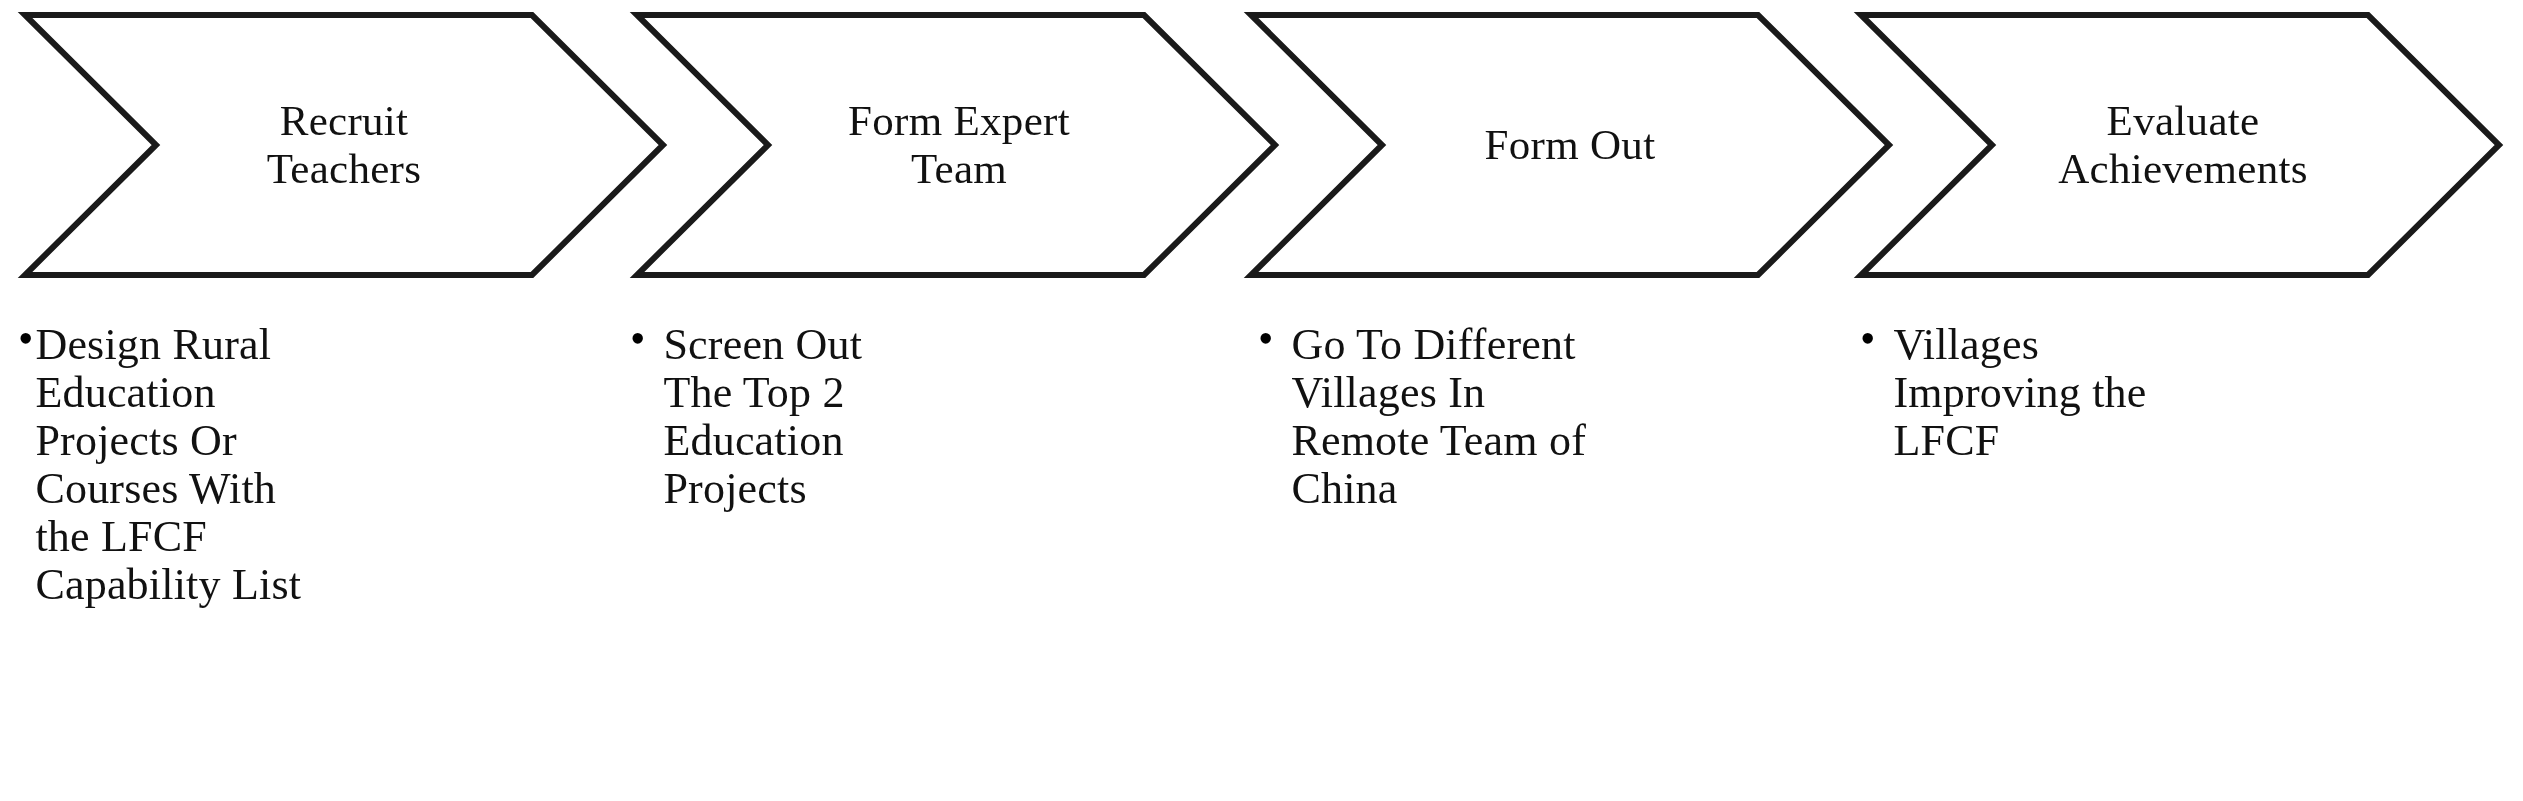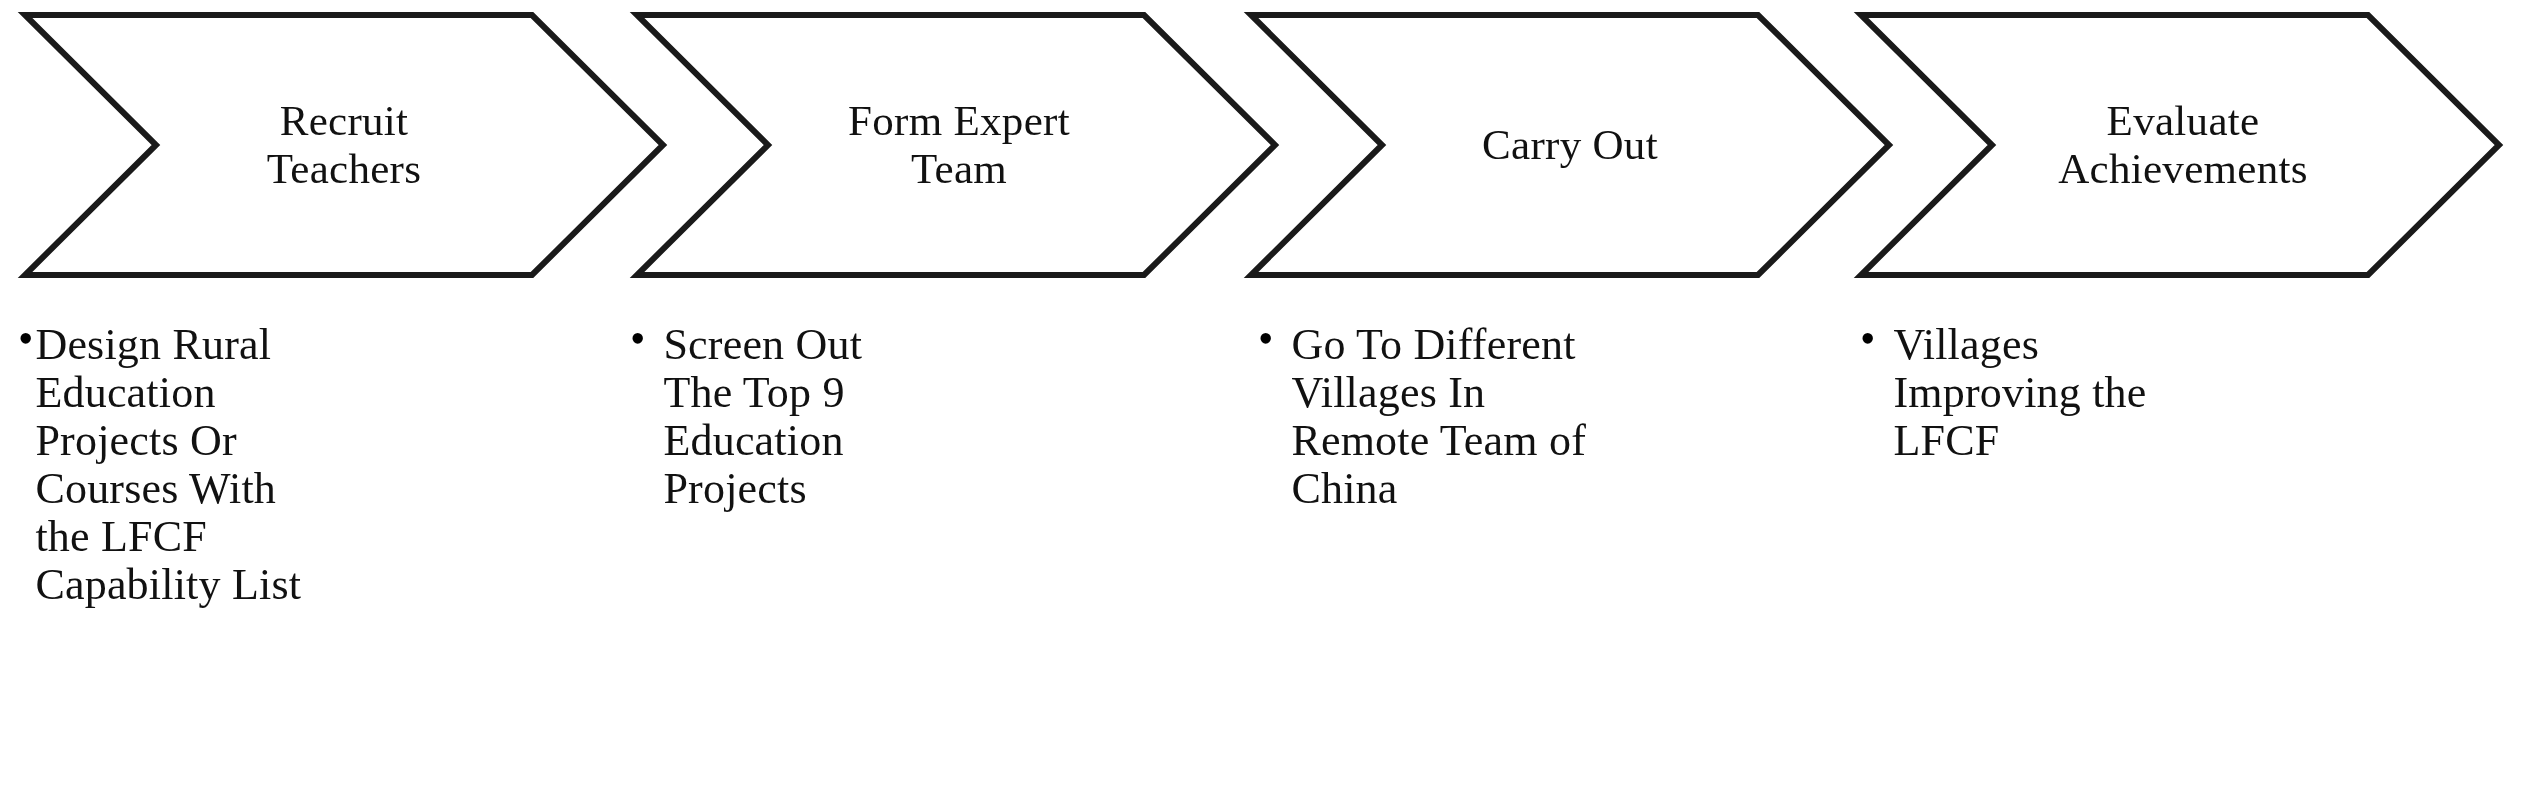--- a/index.html
+++ b/index.html
@@ -113,21 +113,21 @@
         <polygon class="chevron-shape" points="3,15 510,15 641,145 510,275 3,275 134,145"></polygon>
       </svg>
       <div class="chevron-label" style="left:137px; width:376px;">Form Expert
 Team</div>
     </div>
 
     <div class="chevron" style="left:1248px;">
       <svg viewBox="0 0 640 300">
         <polygon class="chevron-shape" points="3,15 510,15 641,145 510,275 3,275 134,145"></polygon>
       </svg>
-      <div class="chevron-label" style="left:134px; width:376px;">Carry Out</div>
+      <div class="chevron-label" style="left:134px; width:376px;">Form Out</div>
     </div>
 
     <div class="chevron" style="left:1858px;">
       <svg viewBox="0 0 640 300">
         <polygon class="chevron-shape" points="3,15 510,15 641,145 510,275 3,275 134,145"></polygon>
       </svg>
       <div class="chevron-label" style="left:132px; width:386px;">Evaluate
 Achievements</div>
     </div>
 
@@ -136,21 +136,21 @@
   <div class="bullet-col" style="left:18px; width:300px;">
     <div class="bullet-row">
       <span class="bullet-dot" style="margin-right:2px;">•</span>
       <span class="bullet-text">Design Rural Education Projects Or Courses With the LFCF Capability List</span>
     </div>
   </div>
 
   <div class="bullet-col" style="left:630px; width:290px;">
     <div class="bullet-row">
       <span class="bullet-dot" style="margin-right:18px;">•</span>
-      <span class="bullet-text">Screen Out The Top 9 Education Projects</span>
+      <span class="bullet-text">Screen Out The Top 2 Education Projects</span>
     </div>
   </div>
 
   <div class="bullet-col" style="left:1258px; width:330px;">
     <div class="bullet-row">
       <span class="bullet-dot" style="margin-right:18px;">•</span>
       <span class="bullet-text">Go To Different Villages In Remote Team of China</span>
     </div>
   </div>
 

